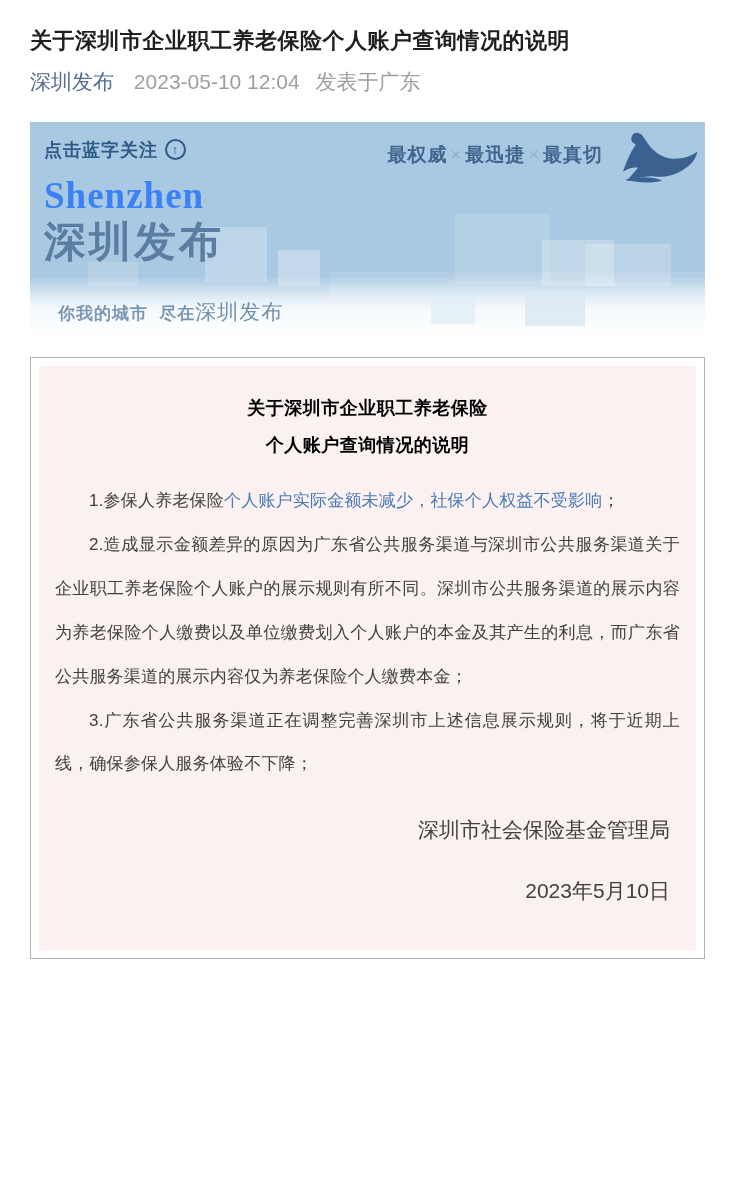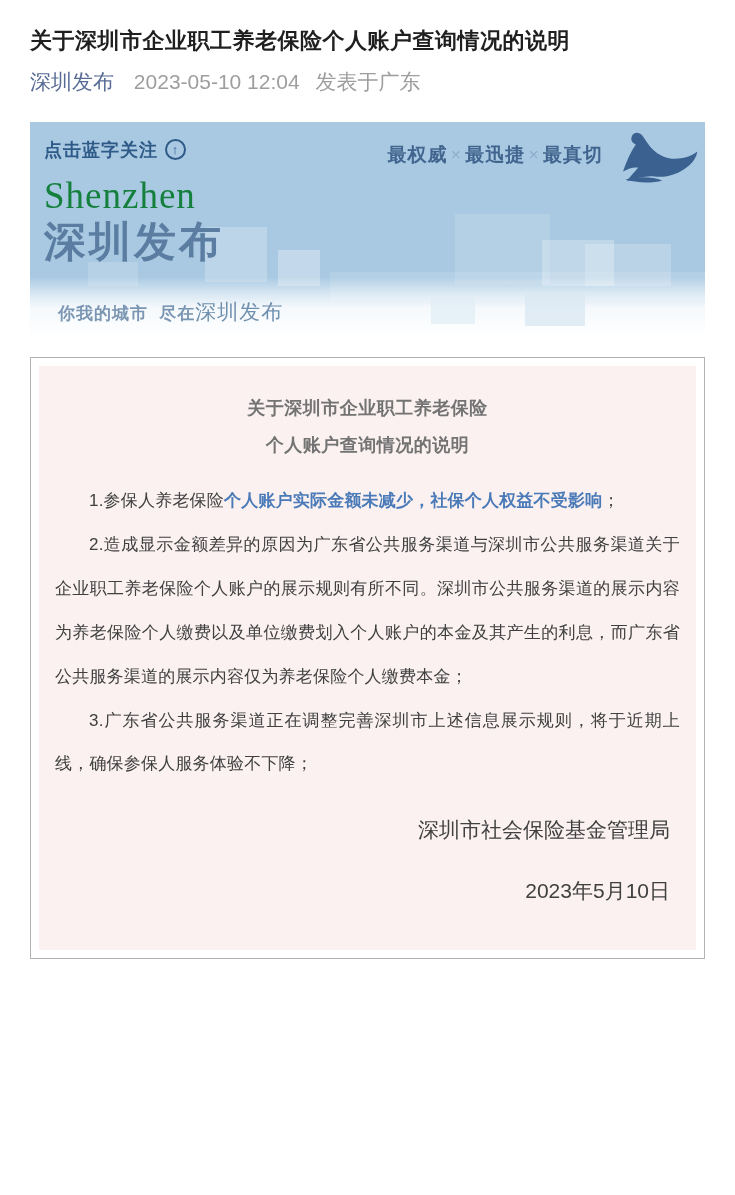--- a/index.html
+++ b/index.html
@@ -57,48 +57,48 @@
     font-family:"Liberation Serif","DejaVu Serif",serif;
     font-weight:700; font-size:19px; color:#41658e; letter-spacing:1px;
     margin-right:88px; margin-top:4px;
   }
   .slogan .sep { color:#86a9c8; font-weight:400; padding:0 3px; }
   .eagle { position:absolute; right:6px; top:8px; }
 
   .name-en {
     position:absolute; left:14px; top:52px;
     font-family:"Liberation Serif","DejaVu Serif",serif;
-    font-size:37px; color:#15803d; letter-spacing:1px; font-weight:400;
+    font-size:37px; color:#3b82f6; letter-spacing:1px; font-weight:700;
   }
   .name-cn {
     position:absolute; left:14px; top:92px;
     font-family:"Liberation Serif","DejaVu Serif",serif;
     font-size:42px; color:#5a7da1; font-weight:700; letter-spacing:3px;
   }
   .tagline {
     position:absolute; left:28px; top:176px;
     font-family:Liberation Mono, monospace;
     color:#7b96b2; font-size:17px; font-weight:700; letter-spacing:1px;
   }
   .tagline .big { font-size:21px; font-weight:400; color:#6f8fae; }
 
   
   .notice-outer {
     margin-top:18px; border:1px solid #b3b3b3; background:#ffffff; padding:8px;
   }
   .notice-inner { background:#faf1f0; padding:24px 16px 28px; }
   .notice-title {
-    text-align:center; font-weight:700; font-size:18px; color:#737373;
+    text-align:center; font-weight:700; font-size:18px; color:#000000;
     line-height:2.1; margin-bottom:14px; letter-spacing:0.5px;
   }
   .notice-body p {
     margin:0; font-size:17px; color:#404040; line-height:2.58;
     text-align:justify; text-indent:2em; letter-spacing:0.2px;
   }
-  .notice-body .em { color:var(--accent); font-weight:700; }
+  .notice-body .em { color:var(--accent); font-weight:400; }
   .sig-block { margin-top:14px; }
   .sig { text-align:right; font-size:21px; color:#404040; line-height:2.9; padding-right:10px; }
 </style>
 </head>
 <body>
 
 <div class="article">
 
   <h1 class="page-title">关于深圳市企业职工养老保险个人账户查询情况的说明</h1>
 

